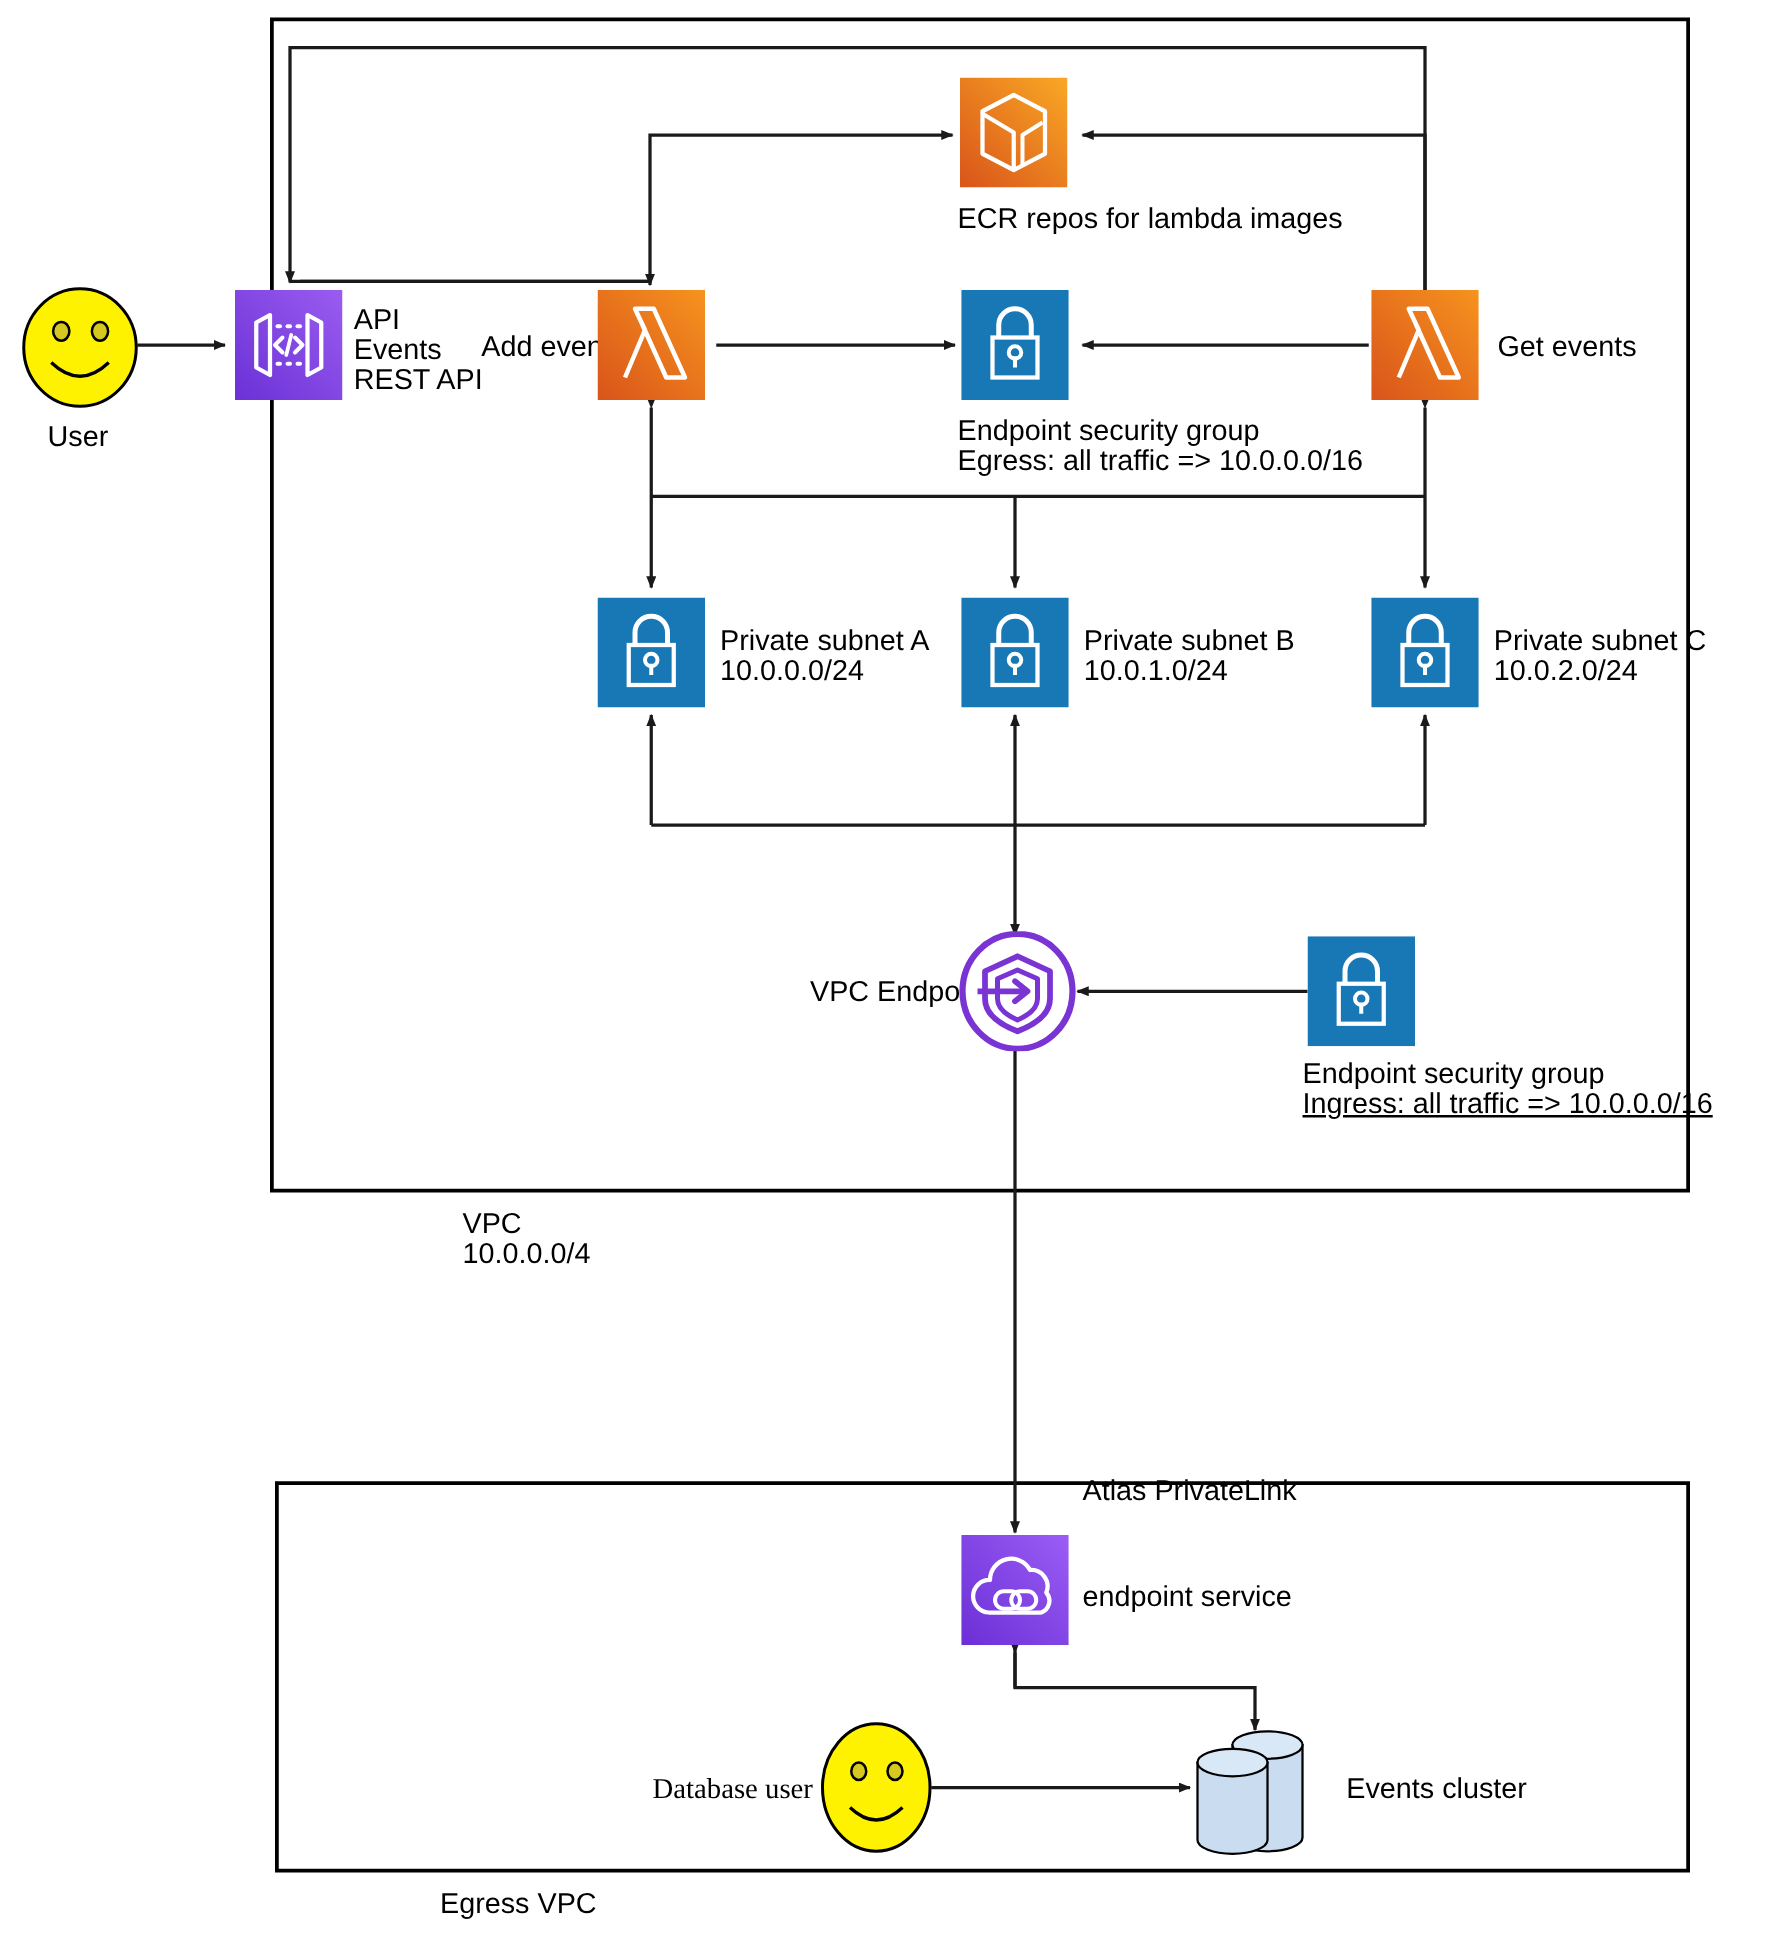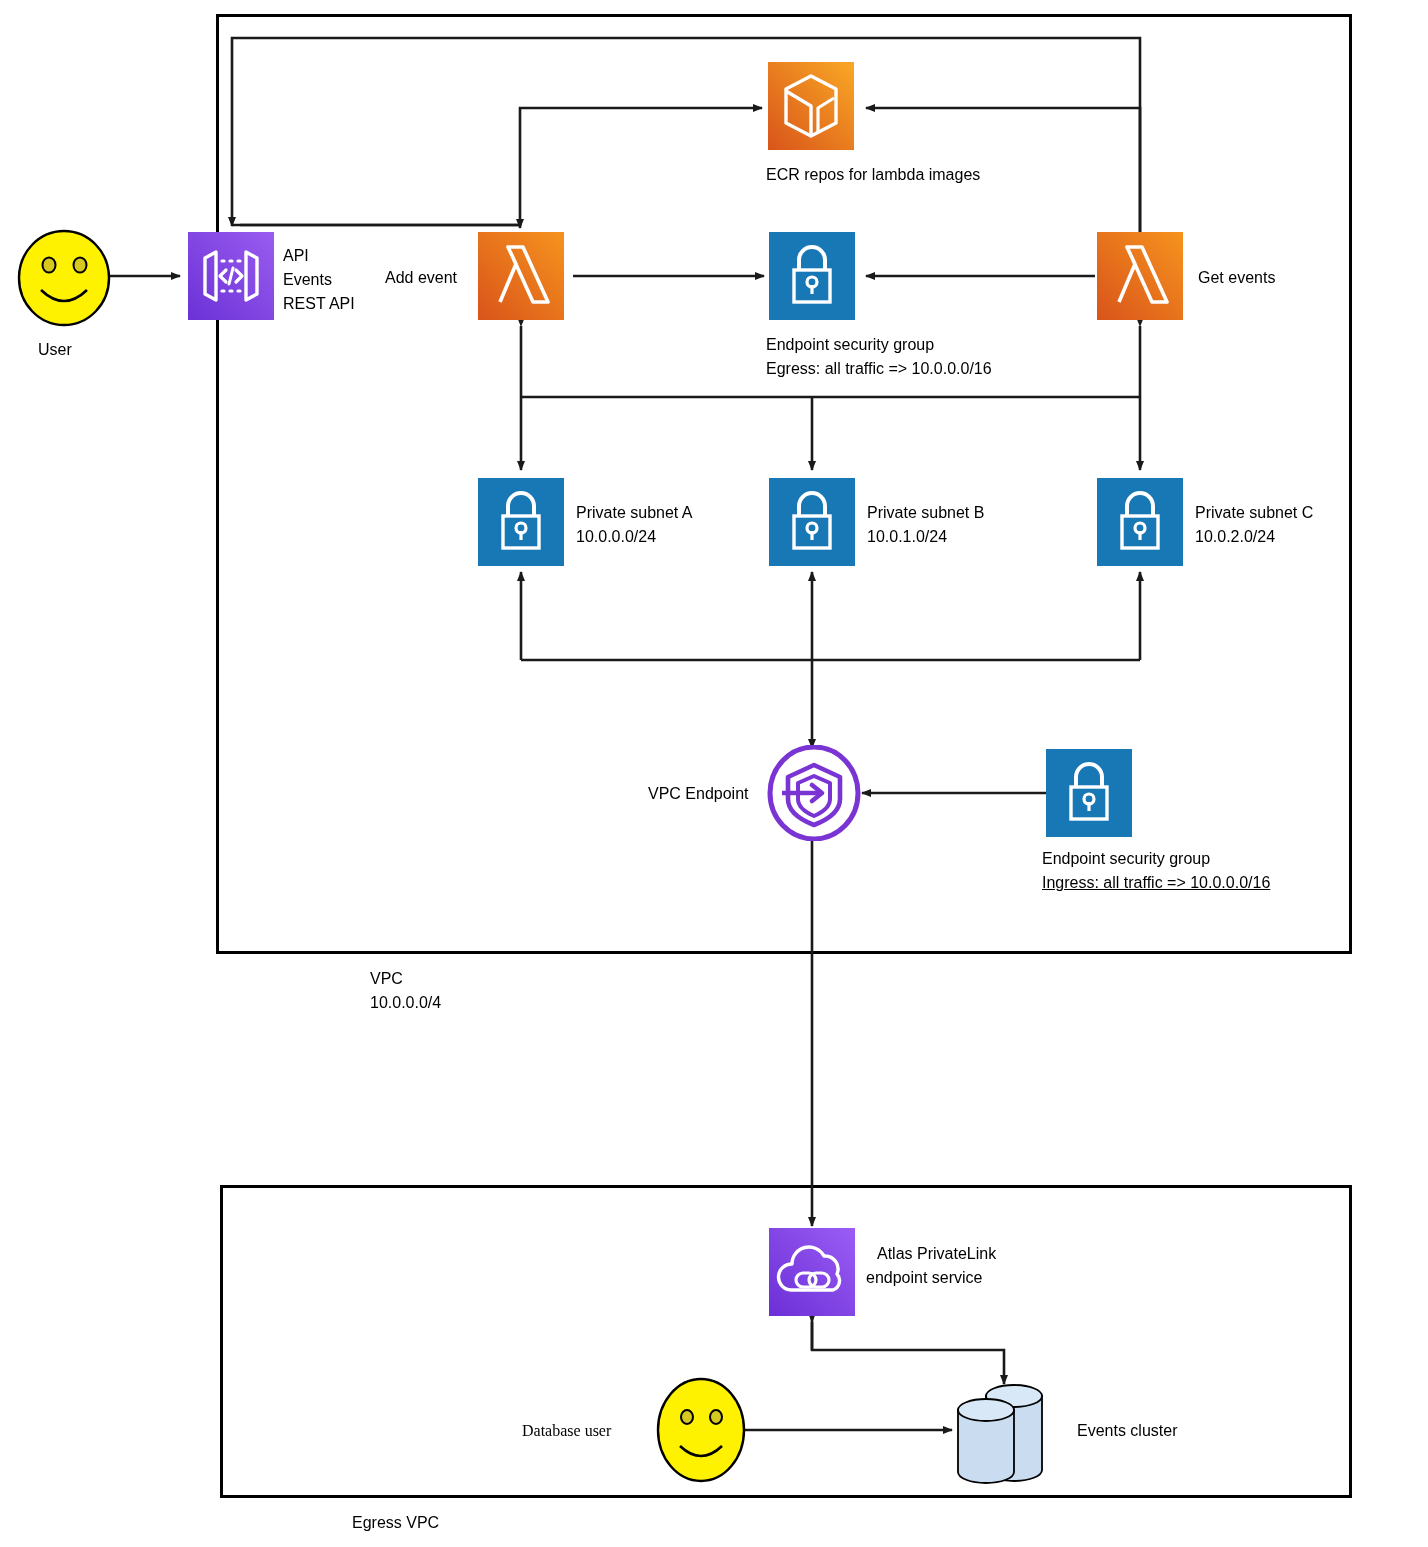--- a/index.html
+++ b/index.html
@@ -1,21 +1,21 @@
 <!DOCTYPE html>
 <html><head>
 <meta charset="utf-8">
 <style>
   html,body{margin:0;padding:0;background:#ffffff;}
   #root{position:relative;width:1428px;height:1547px;background:#ffffff;
         font-family:"Liberation Sans", sans-serif;color:#000000;overflow:hidden;}
   #svg-layer{position:absolute;left:0;top:0;width:1428px;height:1547px;}
   .node{position:absolute;}
   .icon-box{position:absolute;width:86px;height:88px;}
-  .lbl{position:absolute;font-size:16px;line-height:25px;color:#000;white-space:pre;}
+  .lbl{position:absolute;font-size:23px;line-height:25px;color:#000;white-space:pre;}
   .boundary{position:absolute;border:3px solid #000;box-sizing:border-box;background:transparent;}
 </style>
 </head>
 <body>
 
 <div id="root">
 
   <div class="boundary" style="left:216px;top:14px;width:1136px;height:940px;"></div>
   <div class="boundary" style="left:220px;top:1185px;width:1132px;height:313px;"></div>
 
@@ -234,21 +234,21 @@
         <stop offset="0" stop-color="#6B2FD6"></stop>
             <stop offset="1" stop-color="#9B5DF5"></stop>
           </linearGradient>
         </defs>
       <rect width="86" height="88" fill="url(#atg)"></rect>
       <path d="M22,62 A13,13 0 0 1 23,36 A17,17 0 0 1 55,28 A13,13 0 0 1 68,46 A10,10 0 0 1 64,62 Z" fill="none" stroke="#fff" stroke-width="3.4" stroke-linejoin="round"></path>
       <rect x="27" y="45" width="20" height="14" rx="7" fill="none" stroke="#fff" stroke-width="3.2"></rect>
       <rect x="40" y="45" width="20" height="14" rx="7" fill="none" stroke="#fff" stroke-width="3.2"></rect>
     </svg>
   </div>
-  <div class="lbl" style="left:866px;top:1241px;margin-left:11px;">Atlas PrivateLink</div>
+  <div class="lbl" style="left:866px;top:1180px;">Atlas PrivateLink</div>
   <div class="lbl" style="left:866px;top:1265px;">endpoint service</div>
 
   <div class="lbl" style="left:522px;top:1418px;font-family:Liberation Serif, serif;">Database user</div>
   <div class="node" style="left:655px;top:1376px;">
     <svg width="92" height="108" viewBox="0 0 92 108">
       <ellipse cx="46" cy="54" rx="43" ry="51" fill="#FFF200" stroke="#000" stroke-width="2.4"></ellipse>
       <ellipse cx="32" cy="41" rx="6" ry="7" fill="#D6C81E" stroke="#000" stroke-width="2"></ellipse>
       <ellipse cx="61" cy="41" rx="6" ry="7" fill="#D6C81E" stroke="#000" stroke-width="2"></ellipse>
       <path d="M25,70 Q46,90 67,70" fill="none" stroke="#000" stroke-width="2.6"></path>
     </svg>

